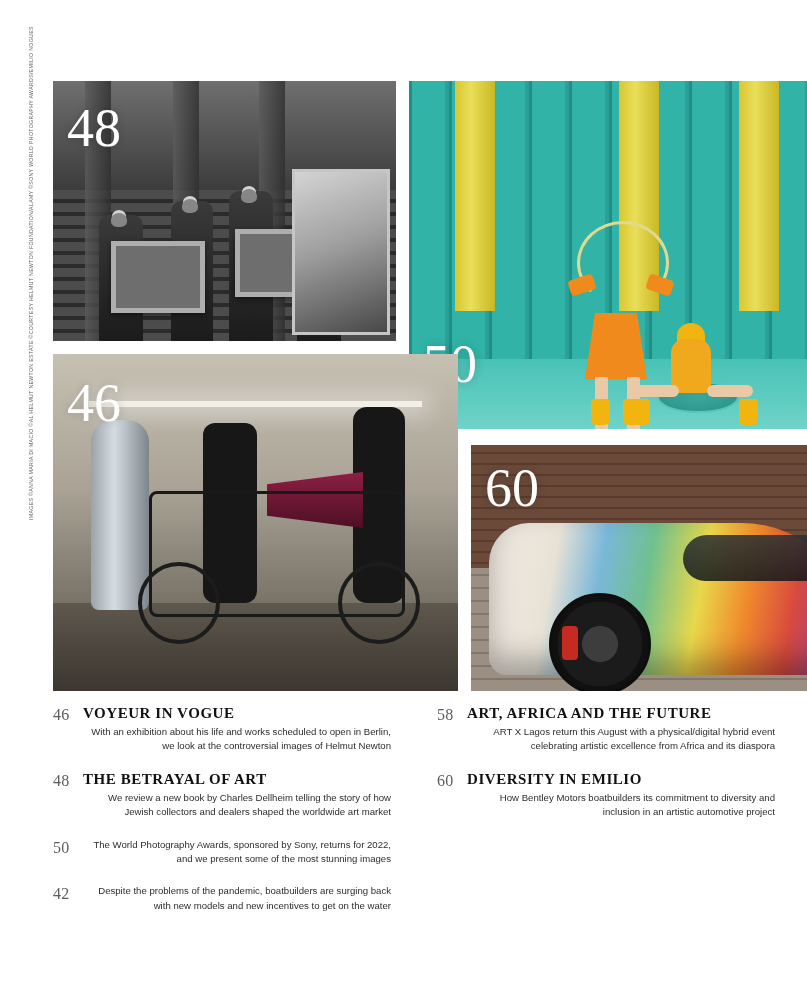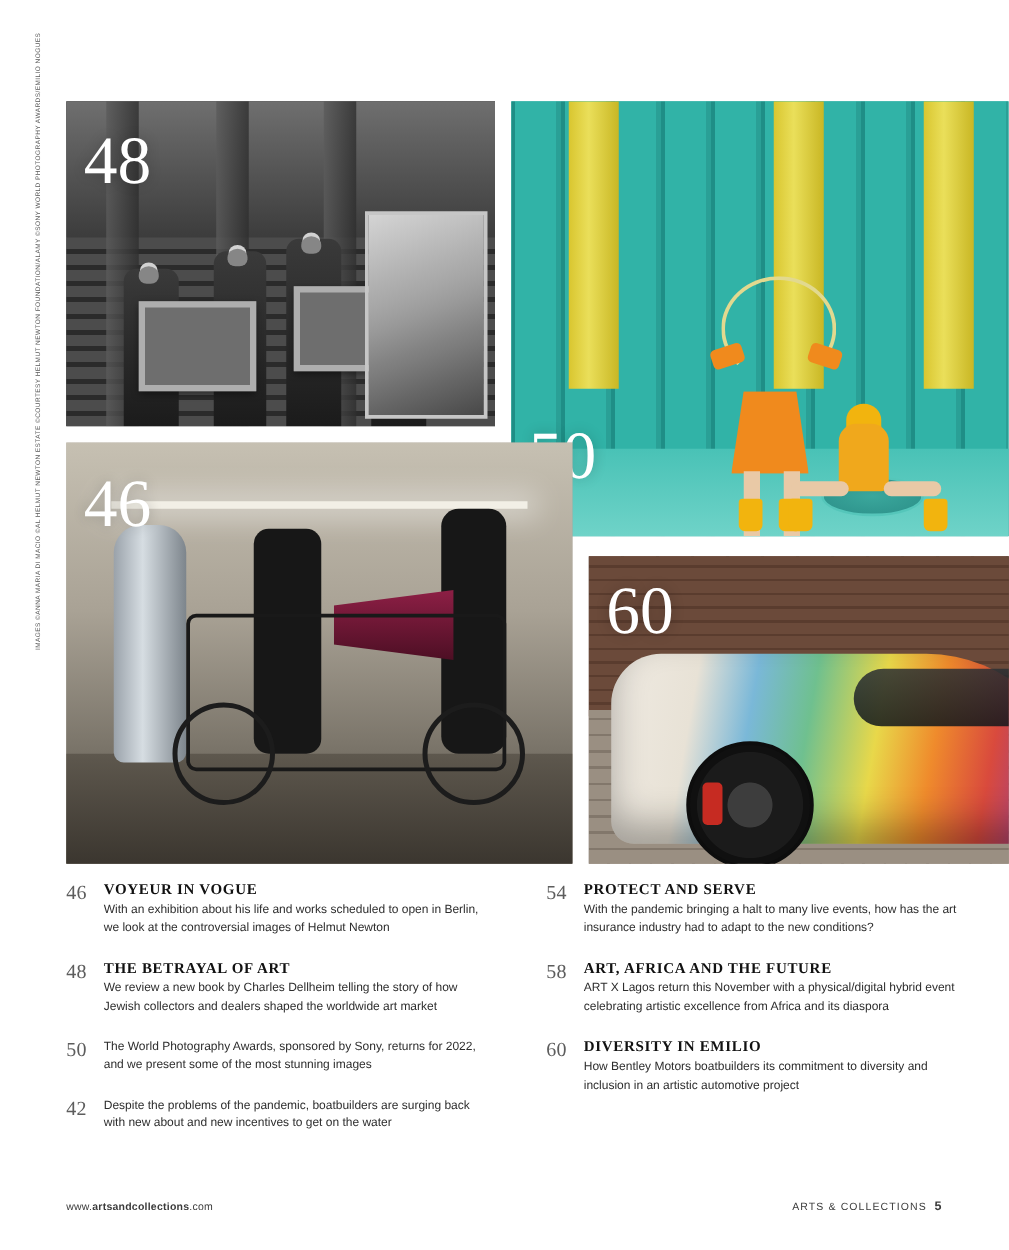--- a/index.html
+++ b/index.html
@@ -385,32 +385,33 @@
     position: absolute;
     left: 0;
     top: 1px;
     font-family: "Liberation Serif", serif;
     font-size: 16px;
     color: #5d5d5d;
     letter-spacing: .3px;
   }
   .entry .ttl {
     font-family: "Liberation Serif", serif;
-    font-size: 12px;
+    font-size: 15px;
     font-weight: 700;
     letter-spacing: .55px;
     color: #111;
     margin-bottom: 3px;
     line-height: 1.1;
   }
   .entry .desc {
     font-size: 9.6px;
     line-height: 1.5;
     color: #2d2d2d;
     max-width: 308px;
+    text-align: right;
   }
 
   
   .footer {
     position: absolute;
     left: 53px;
     right: 53px;
     bottom: 24px;
     height: 16px;
     font-size: 8.4px;
@@ -540,48 +541,39 @@
         <div class="desc">We review a new book by Charles Dellheim telling the story of how Jewish collectors and dealers shaped the worldwide art market</div>
       </div>
 
       <div class="entry">
         <span class="pg">50</span>
         <div class="desc">The World Photography Awards, sponsored by Sony, returns for 2022, and we present some of the most stunning images</div>
       </div>
 
       <div class="entry">
         <span class="pg">42</span>
-        <div class="desc">Despite the problems of the pandemic, boatbuilders are surging back with new about and new incentives to get on the water</div>
+        <div class="desc">Despite the problems of the pandemic, boatbuilders are surging back with new models and new incentives to get on the water</div>
       </div>
 
     </div>
 
     <div class="col col-right">
 
-      <div class="entry">
-        <span class="pg">54</span>
-        <div class="ttl">PROTECT AND SERVE</div>
-        <div class="desc">With the pandemic bringing a halt to many live events, how has the art insurance industry had to adapt to the new conditions?</div>
-      </div>
 
 
       <div class="entry">
         <span class="pg">58</span>
         <div class="ttl">ART, AFRICA AND THE FUTURE</div>
-        <div class="desc">ART X Lagos return this November with a physical/digital hybrid event celebrating artistic excellence from Africa and its diaspora</div>
+        <div class="desc">ART X Lagos return this August with a physical/digital hybrid event celebrating artistic excellence from Africa and its diaspora</div>
       </div>
 
       <div class="entry">
         <span class="pg">60</span>
         <div class="ttl">DIVERSITY IN EMILIO</div>
         <div class="desc">How Bentley Motors boatbuilders its commitment to diversity and inclusion in an artistic automotive project</div>
       </div>
 
     </div>
 
   </div>
 
-  <div class="footer">
-    <div class="site"><span>www.</span><b>artsandcollections</b><span>.com</span></div>
-    <div class="right"><span>ARTS &amp; COLLECTIONS</span><span class="pageno">5</span></div>
-  </div>
 
 </div>
 
 </body></html>

